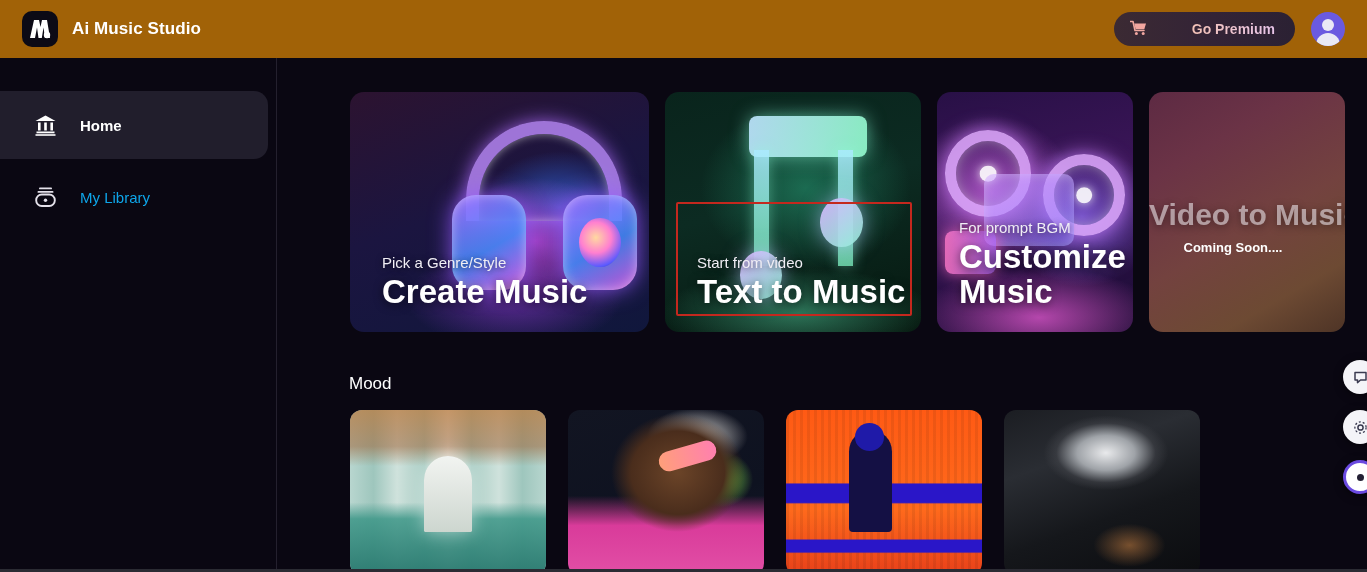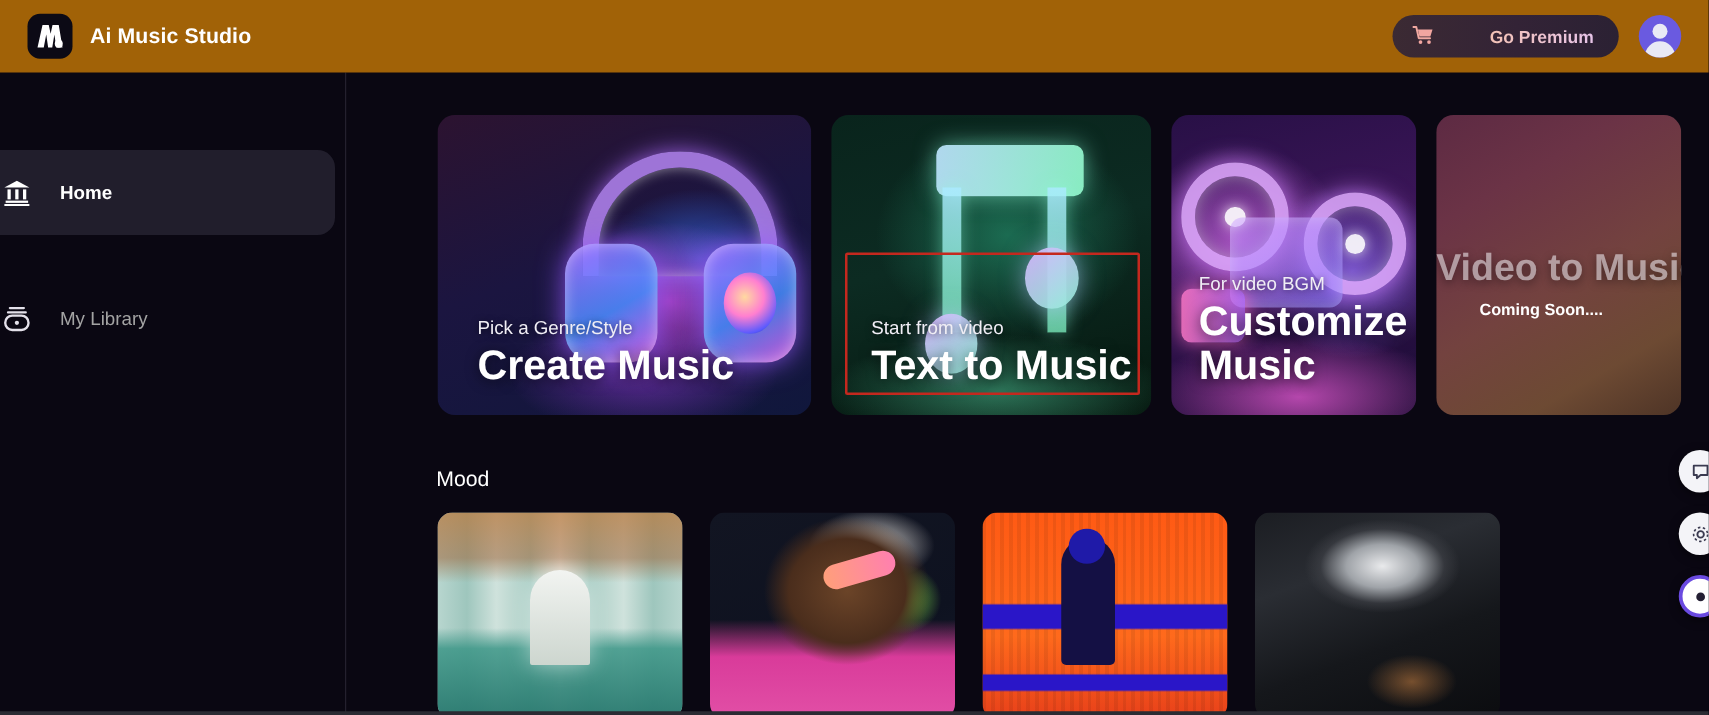--- a/index.html
+++ b/index.html
@@ -58,27 +58,27 @@
 
   
   .sidebar {
     position: absolute; top: 58px; left: 0; width: 277px; height: 514px;
     background: #0a0712;
     border-right: 1px solid #24202e;
     padding-top: 33px;
   }
   .nav-item {
     display: flex; align-items: center; gap: 22px;
-    height: 68px; 
+    height: 68px; padding-left: 32px;
     color: #cfcbd8; cursor: pointer;
-    border-radius: 0 14px 14px 0; width: 268px; margin-top: 29px;
+    border-radius: 0 14px 14px 0; width: 268px;
   }
   .nav-item.active { background: #211e2c; color: #ffffff; }
   .nav-item .nav-label { font-size: 15px; font-weight: bold; }
-  .nav-item:not(.active) .nav-label { font-weight: normal; color: #a3a3a3; }
+  .nav-item:not(.active) .nav-label { font-weight: normal; color: #0ea5e9; }
   .nav-icon { width: 26px; height: 26px; display: flex; align-items: center; justify-content: center; }
   .nav-gap { height: 4px; }
 
   
   .main {
     position: absolute; top: 58px; left: 278px; width: 1089px; height: 514px;
     overflow: hidden;
   }
 
   .card-row {
@@ -424,21 +424,21 @@
       </div>
 
       <div class="feature-card fc-3">
         <div class="card-art art-projector">
           <div class="reel l"></div>
           <div class="reel r"></div>
           <div class="proj-body"></div>
           <div class="proj-lens"></div>
         </div>
         <div class="card-overlay">
-          <div class="card-kicker">For video BGM</div>
+          <div class="card-kicker">For prompt BGM</div>
           <div class="card-title">Customize Music</div>
         </div>
       </div>
 
       <div class="feature-card fc-4">
         <div class="card-art art-comingsoon"></div>
         <div class="cs-wrap">
           <div class="cs-title">Video to Music</div>
           <div class="cs-sub">Coming Soon....</div>
         </div>

